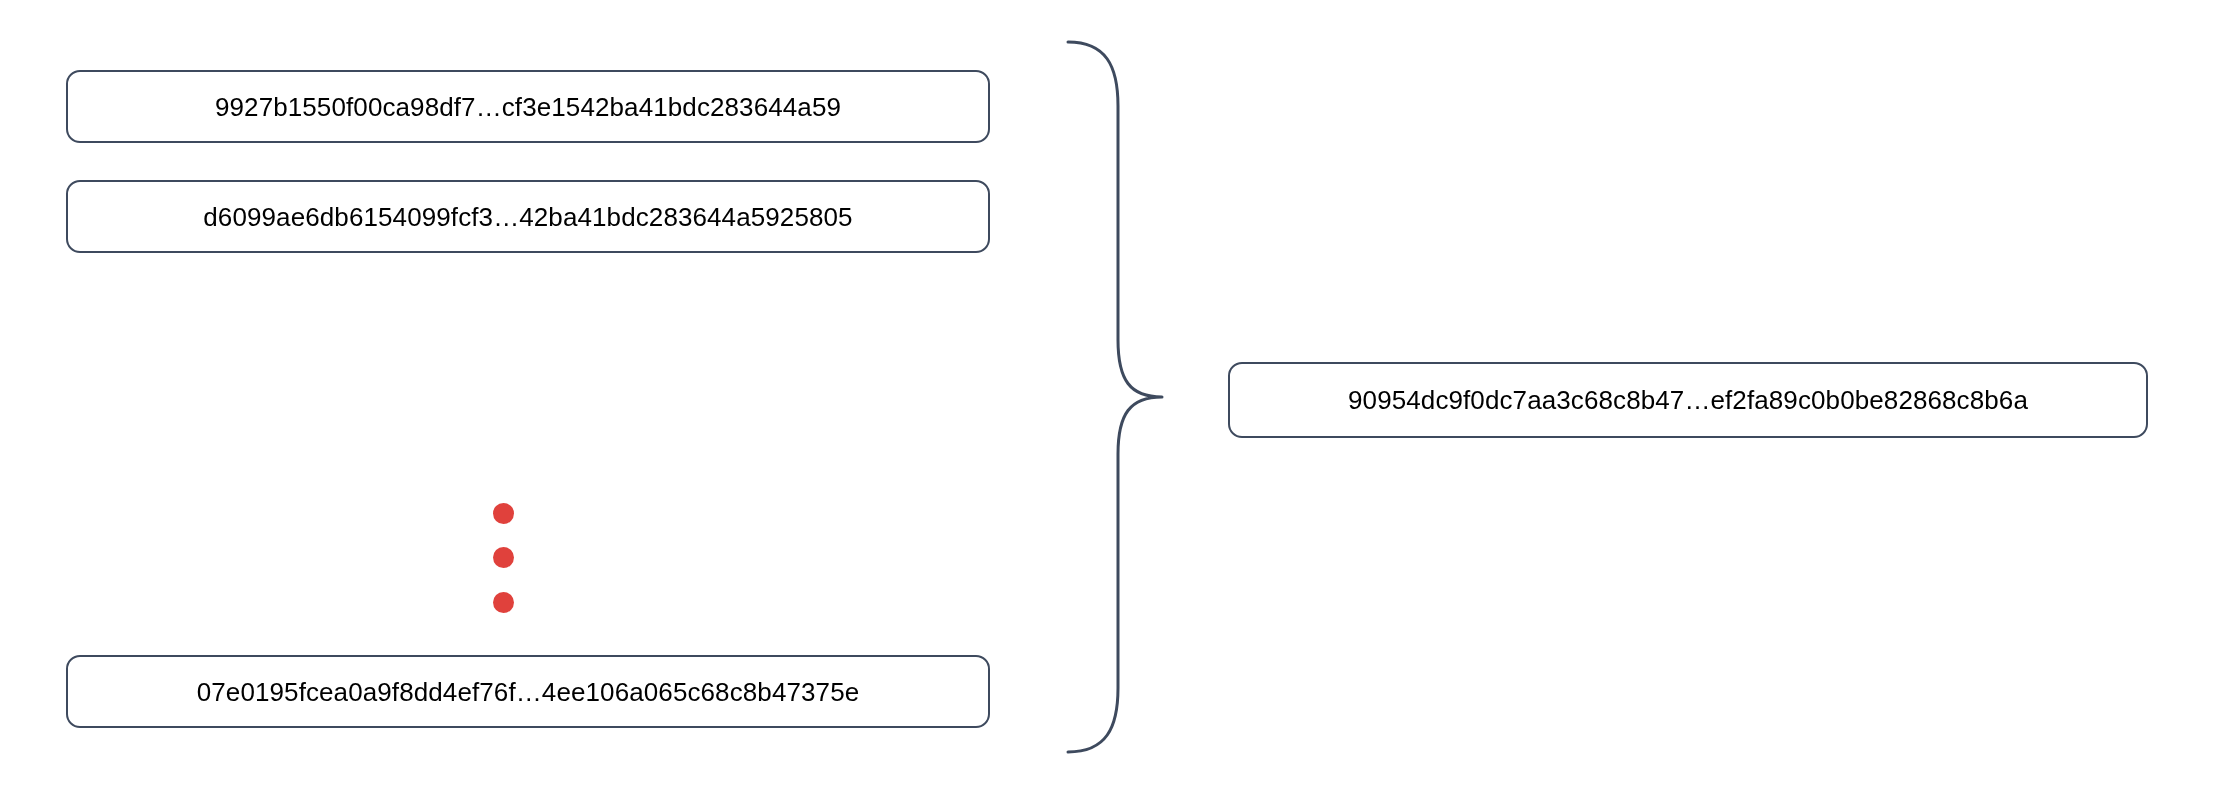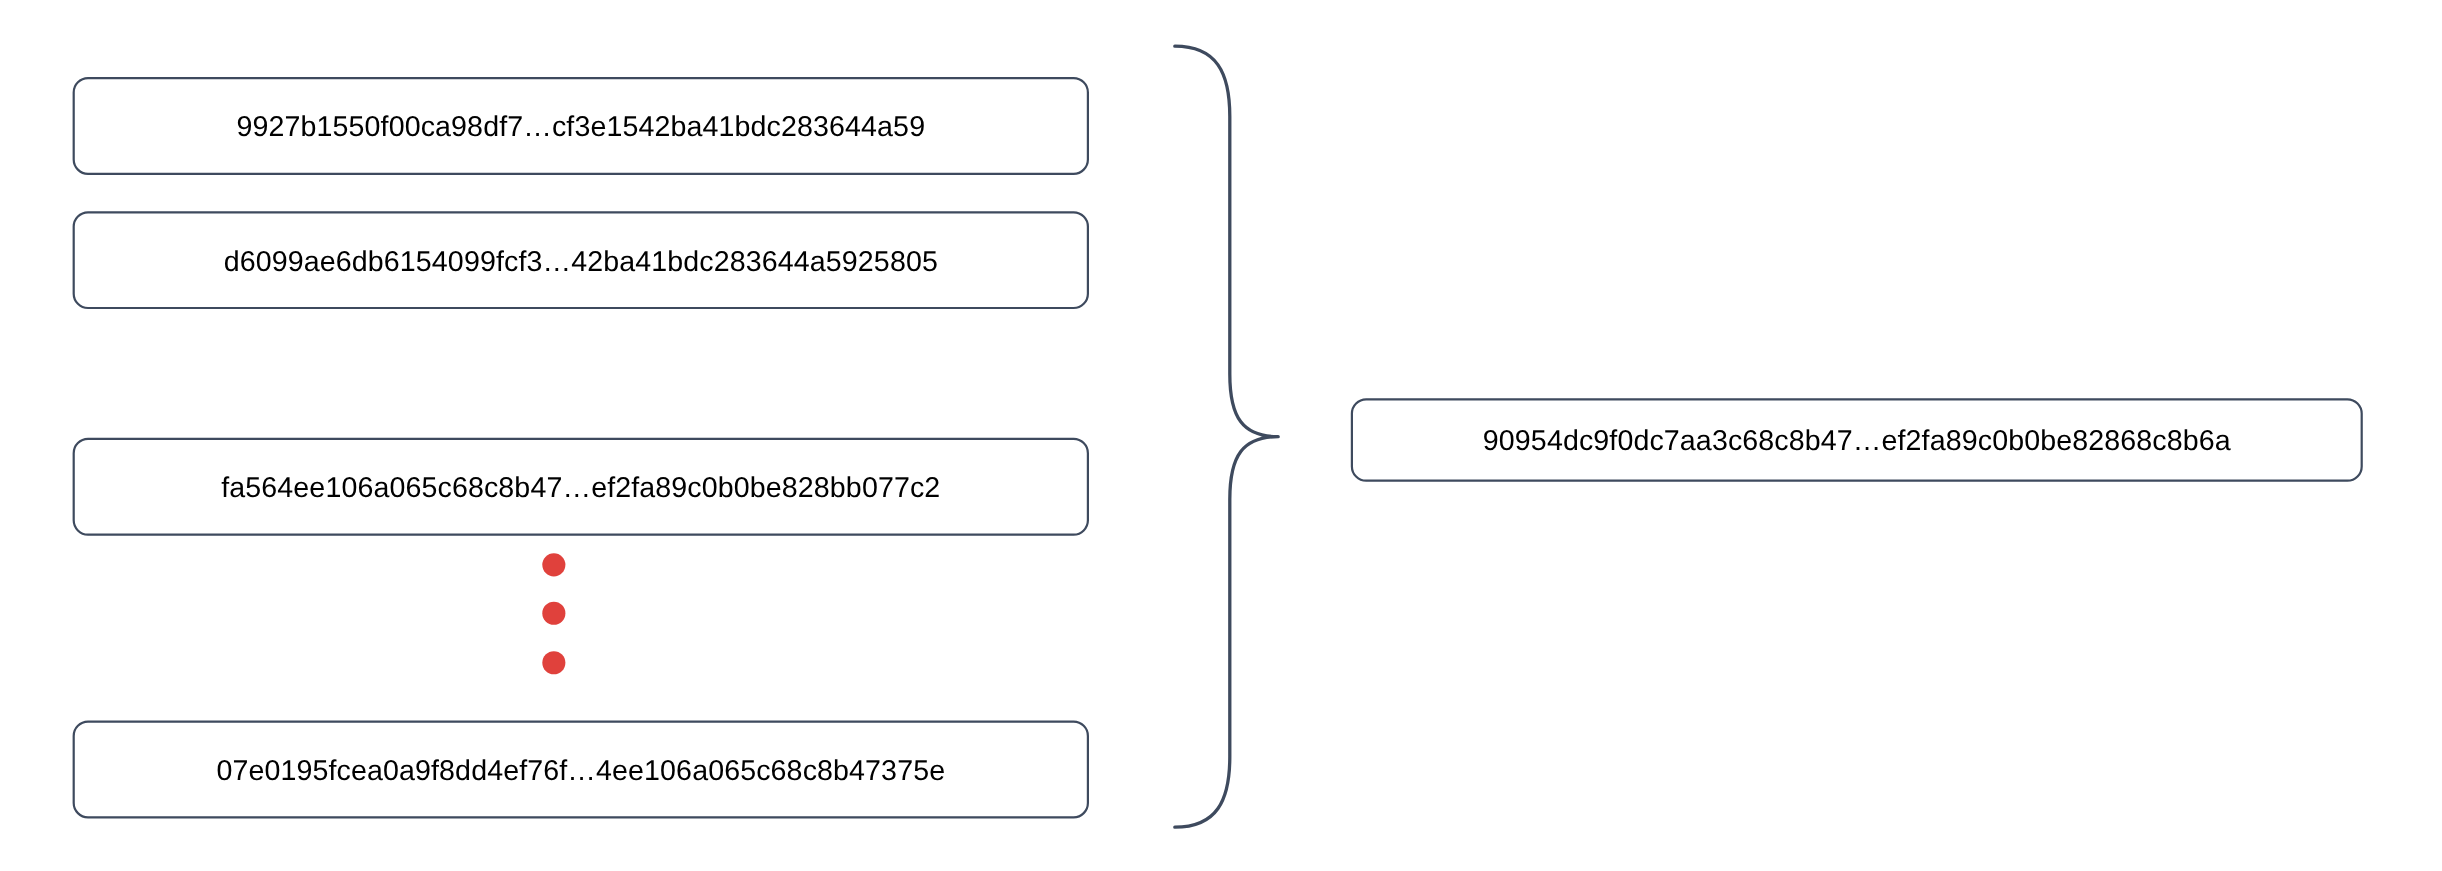--- a/index.html
+++ b/index.html
@@ -39,25 +39,25 @@
     color: #000000;
     letter-spacing: 0.1px;
     white-space: nowrap;
     user-select: text;
   }
 
   
   .input-box {
     left: 66px;
     width: 924px;
-    height: 89px;
+    height: 73px;
   }
 
   .input-box-0 { top: 70px; }
-  .input-box-1 { top: 192px; }
+  .input-box-1 { top: 180px; }
   .input-box-2 { top: 289px; }
   .input-box-3 { top: 398px; }
   .input-box-4 { top: 655px; justify-content: center; }
 
   
   .output-box {
     left: 1228px;
     top: 362px;
     width: 920px;
     height: 76px;
@@ -103,23 +103,20 @@
 
   <div class="hash-box input-box input-box-0">
     <span class="hash-box-label">9927b1550f00ca98df7…cf3e1542ba41bdc283644a59</span>
   </div>
 
   <div class="hash-box input-box input-box-1">
     <span class="hash-box-label">d6099ae6db6154099fcf3…42ba41bdc283644a5925805</span>
   </div>
 
 
-  <div class="hash-box input-box input-box-3">
-    <span class="hash-box-label">fa564ee106a065c68c8b47…ef2fa89c0b0be828bb077c2</span>
-  </div>
 
   <div id="ellipsis-group">
     <span class="ellipsis-dot ellipsis-dot-0"></span>
     <span class="ellipsis-dot ellipsis-dot-1"></span>
     <span class="ellipsis-dot ellipsis-dot-2"></span>
   </div>
 
   <div class="hash-box input-box input-box-4">
     <span class="hash-box-label">07e0195fcea0a9f8dd4ef76f…4ee106a065c68c8b47375e</span>
   </div>

